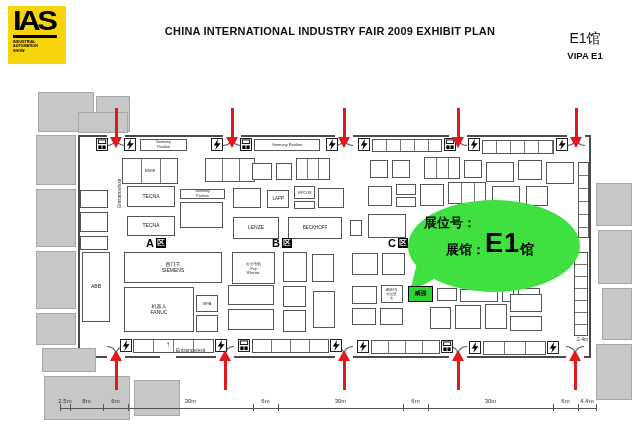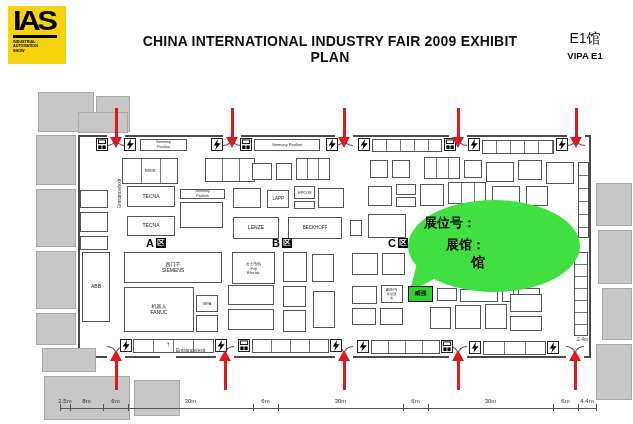--- a/index.html
+++ b/index.html
@@ -6,21 +6,21 @@
   #stage{position:relative;width:633px;height:424px;background:#fff;overflow:hidden;
          font-family:"Liberation Sans",sans-serif;color:#111;padding-left:22px;}
   
   #logo{position:absolute;left:8px;top:6px;width:58px;height:58px;background:#f6d30a;z-index:40;
         padding:2px 0 0 5px;box-sizing:border-box;}
   #logo .ias{font-size:27px;font-weight:900;letter-spacing:-3px;line-height:26px;color:#000;transform:scaleX(1.15);transform-origin:left;}
   #logo .bar{width:44px;height:3px;background:#000;margin:1px 0 2px 0;}
   #logo .sub{font-size:6px;font-weight:bold;line-height:1.15;transform:scale(.62);transform-origin:left top;width:160%;white-space:pre-line;color:#000;}
   #titlebox{position:absolute;left:140px;top:22px;width:380px;text-align:center;z-index:40;}
   #title-cn{font-size:15px;font-weight:bold;letter-spacing:.5px;}
-  #title-en{font-size:14px;font-weight:bold;letter-spacing:.2px;margin-top:11px;}
+  #title-en{font-size:11px;font-weight:bold;letter-spacing:.2px;margin-top:3px;}
   #hallbox{position:absolute;left:545px;top:30px;width:80px;text-align:center;z-index:40;}
   #hall-cn{font-size:14px;font-weight:normal;}
   #hall-en{font-size:9.5px;font-weight:bold;margin-top:2px;}
   
   #plan-layer{position:absolute;left:0;top:0;width:633px;height:424px;}
   #hall{position:absolute;left:78px;top:135px;width:513px;height:223px;border:2px solid #4a4a4a;box-sizing:border-box;z-index:2;background:#fff;}
   .gray{position:absolute;background:#c7c7c7;border:1px solid #a8a8a8;box-sizing:border-box;z-index:4;}
   .gap{position:absolute;background:#fff;z-index:3;}
   .arc{position:absolute;width:9px;height:7px;box-sizing:border-box;z-index:3;background:#fff;}
   .arcL{border:1px solid #555;border-top:none;border-left:none;border-radius:0 0 100% 0;}
@@ -47,21 +47,21 @@
   .smalltxt{position:absolute;font-size:5px;color:#333;z-index:13;}
   .vtext{position:absolute;font-size:5px;color:#333;z-index:6;transform:rotate(-90deg);transform-origin:left top;}
   
   #bubble{position:absolute;left:408px;top:200px;width:172px;height:92px;background:#3fe040;border-radius:50%;z-index:20;}
   #bubble-tail{position:absolute;left:414px;top:258px;width:0;height:0;border-top:40px solid #3fe040;
                border-right:44px solid transparent;transform:rotate(14deg);z-index:19;}
   .bline{position:absolute;z-index:25;display:flex;align-items:flex-end;color:#000;font-weight:bold;}
   #bline1{left:424px;top:214px;}
   #bline1 .lab{font-size:13px;}
   #bline1 .val{font-size:21px;letter-spacing:1px;}
-  #bline2{left:446px;top:236px;flex-direction:column;}
+  #bline2{left:446px;top:228px;}
   #bline2 .lab{font-size:13px;}
   #bline2 .val{font-size:27px;letter-spacing:1px;}
   #bline2 .suf{font-size:14px;}
 </style>
 </head>
 <body>
 
 <div id="stage">
 
   <div id="logo">
@@ -413,16 +413,17 @@
       <div class="gap" style="left: 160px; top: 353px; width: 16px; height: 6px;"></div>
     </div>
 
   <div id="bubble-tail"></div>
   <div id="bubble"></div>
   <div class="bline" id="bline1">
     <span class="lab">展位号：</span>
   </div>
   <div class="bline" id="bline2">
     <span class="lab">展馆：</span>
+    <span class="val">E1</span>
     <span class="suf">馆</span>
   </div>
 
 </div>
 
 </body></html>

